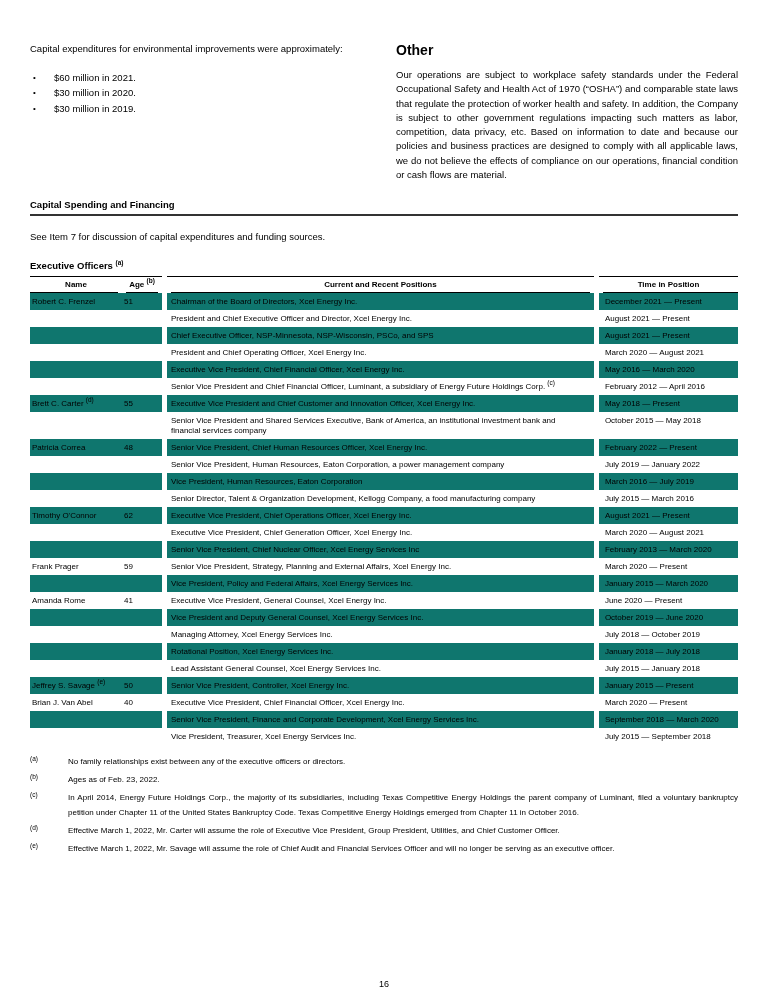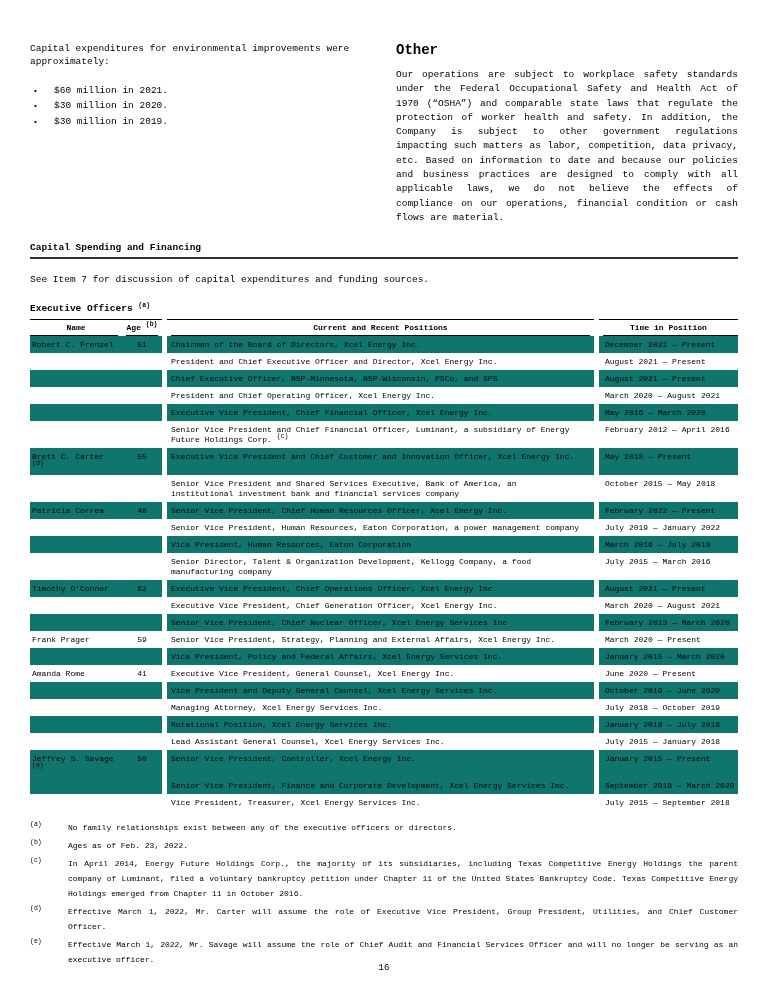--- a/index.html
+++ b/index.html
@@ -2,21 +2,21 @@
 <html><head>
 <meta charset="utf-8">
 <style>
   * { margin: 0; padding: 0; box-sizing: border-box; }
   html, body { background: #ffffff; }
   .page {
     width: 768px; height: 993px;
     position: relative;
     background: #ffffff;
     color: #000;
-    font-family: Liberation Mono, monospace;
+    font-family: Liberation Sans, sans-serif;
     overflow: hidden;
   }
   .content { padding: 42px 30px 0 30px; }
 
   
   .two-col { display: flex; gap: 26px; }
   .col-left { width: 340px; flex: none; font-size: 9.5px; line-height: 13px; }
   .col-right { flex: 1; font-size: 9.5px; }
   .bullets { list-style: none; margin-top: 15px; }
   .bullets li { display: flex; line-height: 15.3px; }
@@ -48,38 +48,38 @@
   .officers th::after {
     content: ""; position: absolute; bottom: 0; left: 4px; right: 4px;
     height: 1.5px; background: #000;
   }
   .officers th:first-child::after { left: 0; }
   .officers th:last-child::after { right: 0; }
   .officers td {
     padding: 3.5px 2px; vertical-align: top; line-height: 10px;
   }
   .col-name { width: 13%; }
-  .col-age  { width: 6%;  text-align: center; }
+  .col-age  { width: 6%;  text-align: left; }
   .col-pos  { width: 61%; margin-top: 12px; }
   .col-time { width: 20%; }
   .officers th.col-pos, .officers td.col-pos,
   .officers th.col-time, .officers td.col-time { border-left: 5px solid #fff; }
   .officers td.col-name { padding-left: 2px; }
   .officers td.col-pos  { padding-left: 4px; padding-right: 14px; }
   .officers td.col-time { padding-left: 6px; white-space: nowrap; }
   tr.striped td { background: #0f766e; }
 
   
   .footnotes { margin-top: 9px; font-size: 8px; }
   .footnote { display: flex; margin-bottom: 3px; }
   .fn-marker { flex: none; width: 26px; font-size: 6.5px; padding-top: 1px; }
   .fn-text { flex: 1; text-align: justify; line-height: 15px; margin-left: 12px; }
 
   .page-number {
-    position: absolute; bottom: 20px; left: 0; right: 0;
+    position: absolute; bottom: 4px; left: 0; right: 0;
     text-align: center; font-size: 9px;
   }
 </style>
 </head>
 <body>
 
 <div class="page">
   <div class="content">
 
     <div class="two-col">
@@ -277,20 +277,26 @@
     <td class="col-time">July 2015 — January 2018</td>
   </tr>
 
   <tr class="striped">
     <td class="col-name"><span class="t">Jeffrey S. Savage </span><sup class="s">(e)</sup></td>
     <td class="col-age">50</td>
     <td class="col-pos"><span class="t">Senior Vice President, Controller, Xcel Energy Inc.</span><sup class="s"></sup></td>
     <td class="col-time">January 2015 — Present</td>
   </tr>
 
+  <tr>
+    <td class="col-name"><span class="t">Brian J. Van Abel</span><sup class="s"></sup></td>
+    <td class="col-age">40</td>
+    <td class="col-pos"><span class="t">Executive Vice President, Chief Financial Officer, Xcel Energy Inc.</span><sup class="s"></sup></td>
+    <td class="col-time">March 2020 — Present</td>
+  </tr>
 
   <tr class="striped">
     <td class="col-name"><span class="t"></span><sup class="s"></sup></td>
     <td class="col-age"></td>
     <td class="col-pos"><span class="t">Senior Vice President, Finance and Corporate Development, Xcel Energy Services Inc.</span><sup class="s"></sup></td>
     <td class="col-time">September 2018 — March 2020</td>
   </tr>
 
   <tr>
     <td class="col-name"><span class="t"></span><sup class="s"></sup></td>

